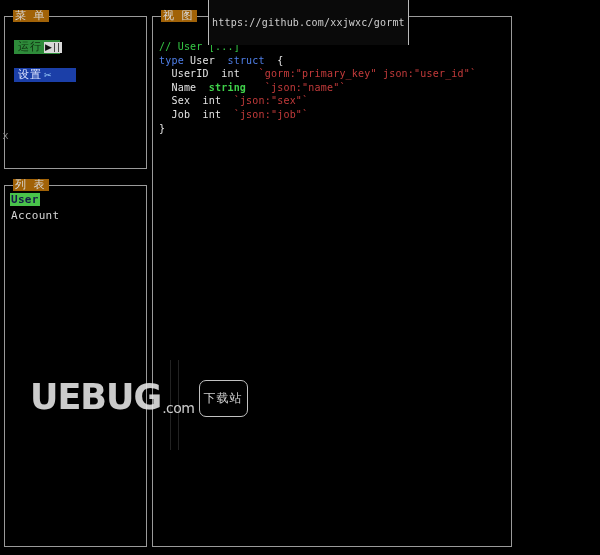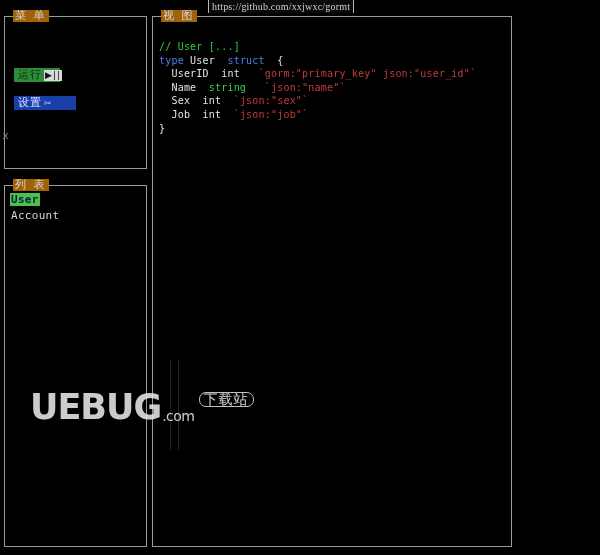--- a/index.html
+++ b/index.html
@@ -16,30 +16,29 @@
     -webkit-font-smoothing: none;
   }
 
   
   #url-bar {
     position: absolute;
     left: 208px;
     top: 0px;
     height: 13px;
     line-height: 13px;
-    padding: 0 3px;
+    padding: 16px 3px;
     background: #0a0a0a;
     color: #cfcfcf;
     font-size: 10px;
     letter-spacing: 0.2px;
     border-left: 1px solid #b9b9b9;
     border-right: 1px solid #b9b9b9;
     white-space: nowrap;
     z-index: 30;
-    font-family: Liberation Serif, serif;
   }
 
   
   .panel {
     position: absolute;
     border: 1px solid #9a9a9a;
     box-sizing: border-box;
     background: #000;
   }
   .panel-title {
@@ -69,21 +68,20 @@
     line-height: 14px;
     font-size: 11px;
     font-family: "DejaVu Sans", "Liberation Sans", sans-serif;
     letter-spacing: 1px;
     padding: 0 4px;
     white-space: nowrap;
     display: flex;
     align-items: center;
     gap: 2px;
     box-sizing: border-box;
-    margin-top: 28px;
   }
   #run-button {
     left: 9px;
     top: 23px;
     width: 46px;
     background: #2e8b3a;
     color: #0f2f10;
   }
   #settings-button {
     left: 9px;
@@ -162,37 +160,36 @@
     font-size: 10px;
     line-height: 13.6px;
     white-space: pre;
     font-family: "DejaVu Sans Mono", "Liberation Mono", monospace;
     letter-spacing: 0.2px;
     margin-top: 14px;
   }
   .code-line { white-space: pre; }
   .tok-comment { color: #35c945; }
   .tok-keyword { color: #4f7fe8; }
-  .tok-type    { color: #3fd04a; font-weight: normal; }
+  .tok-type    { color: #3fd04a; font-weight: bold; }
   .tok-plain   { color: #e4e4e4; }
   .tok-tag     { color: #c43b3b; }
   .tok-punct   { color: #e4e4e4; }
 
   
   #watermark {
     position: absolute;
     left: 30px;
     top: 378px;
     z-index: 15;
     display: flex;
     align-items: center;
     opacity: 0.88;
     pointer-events: none;
     font-family: "DejaVu Sans", "Liberation Sans", sans-serif;
-    margin-top: 12px;
   }
   #watermark-main {
     font-size: 35px;
     font-weight: bold;
     color: #e8e8e8;
     letter-spacing: -1px;
     line-height: 35px;
   }
   #watermark-dotcom {
     font-size: 14px;
@@ -201,23 +198,23 @@
     margin-left: 1px;
     align-self: flex-end;
     margin-bottom: 1px;
   }
   #watermark-badge {
     margin-left: 4px;
     align-self: flex-start;
     border: 1px solid #dcdcdc;
     border-radius: 7px;
     color: #ececec;
-    font-size: 14px;
+    font-size: 12px;
     line-height: 11px;
-    padding: 1px 4px;
+    padding: 12px 4px;
     letter-spacing: 1px;
     margin-top: 2px;
   }
   
   .ghost-streak {
     position: absolute;
     width: 1px;
     background: #222222;
     z-index: 14;
     pointer-events: none;

